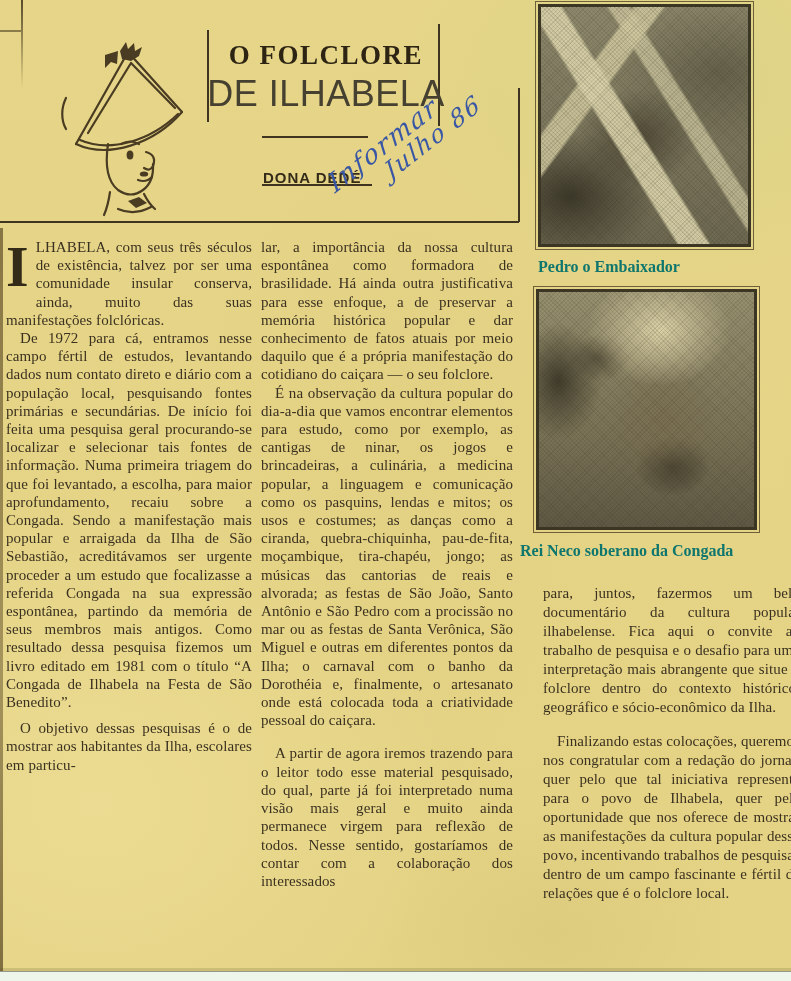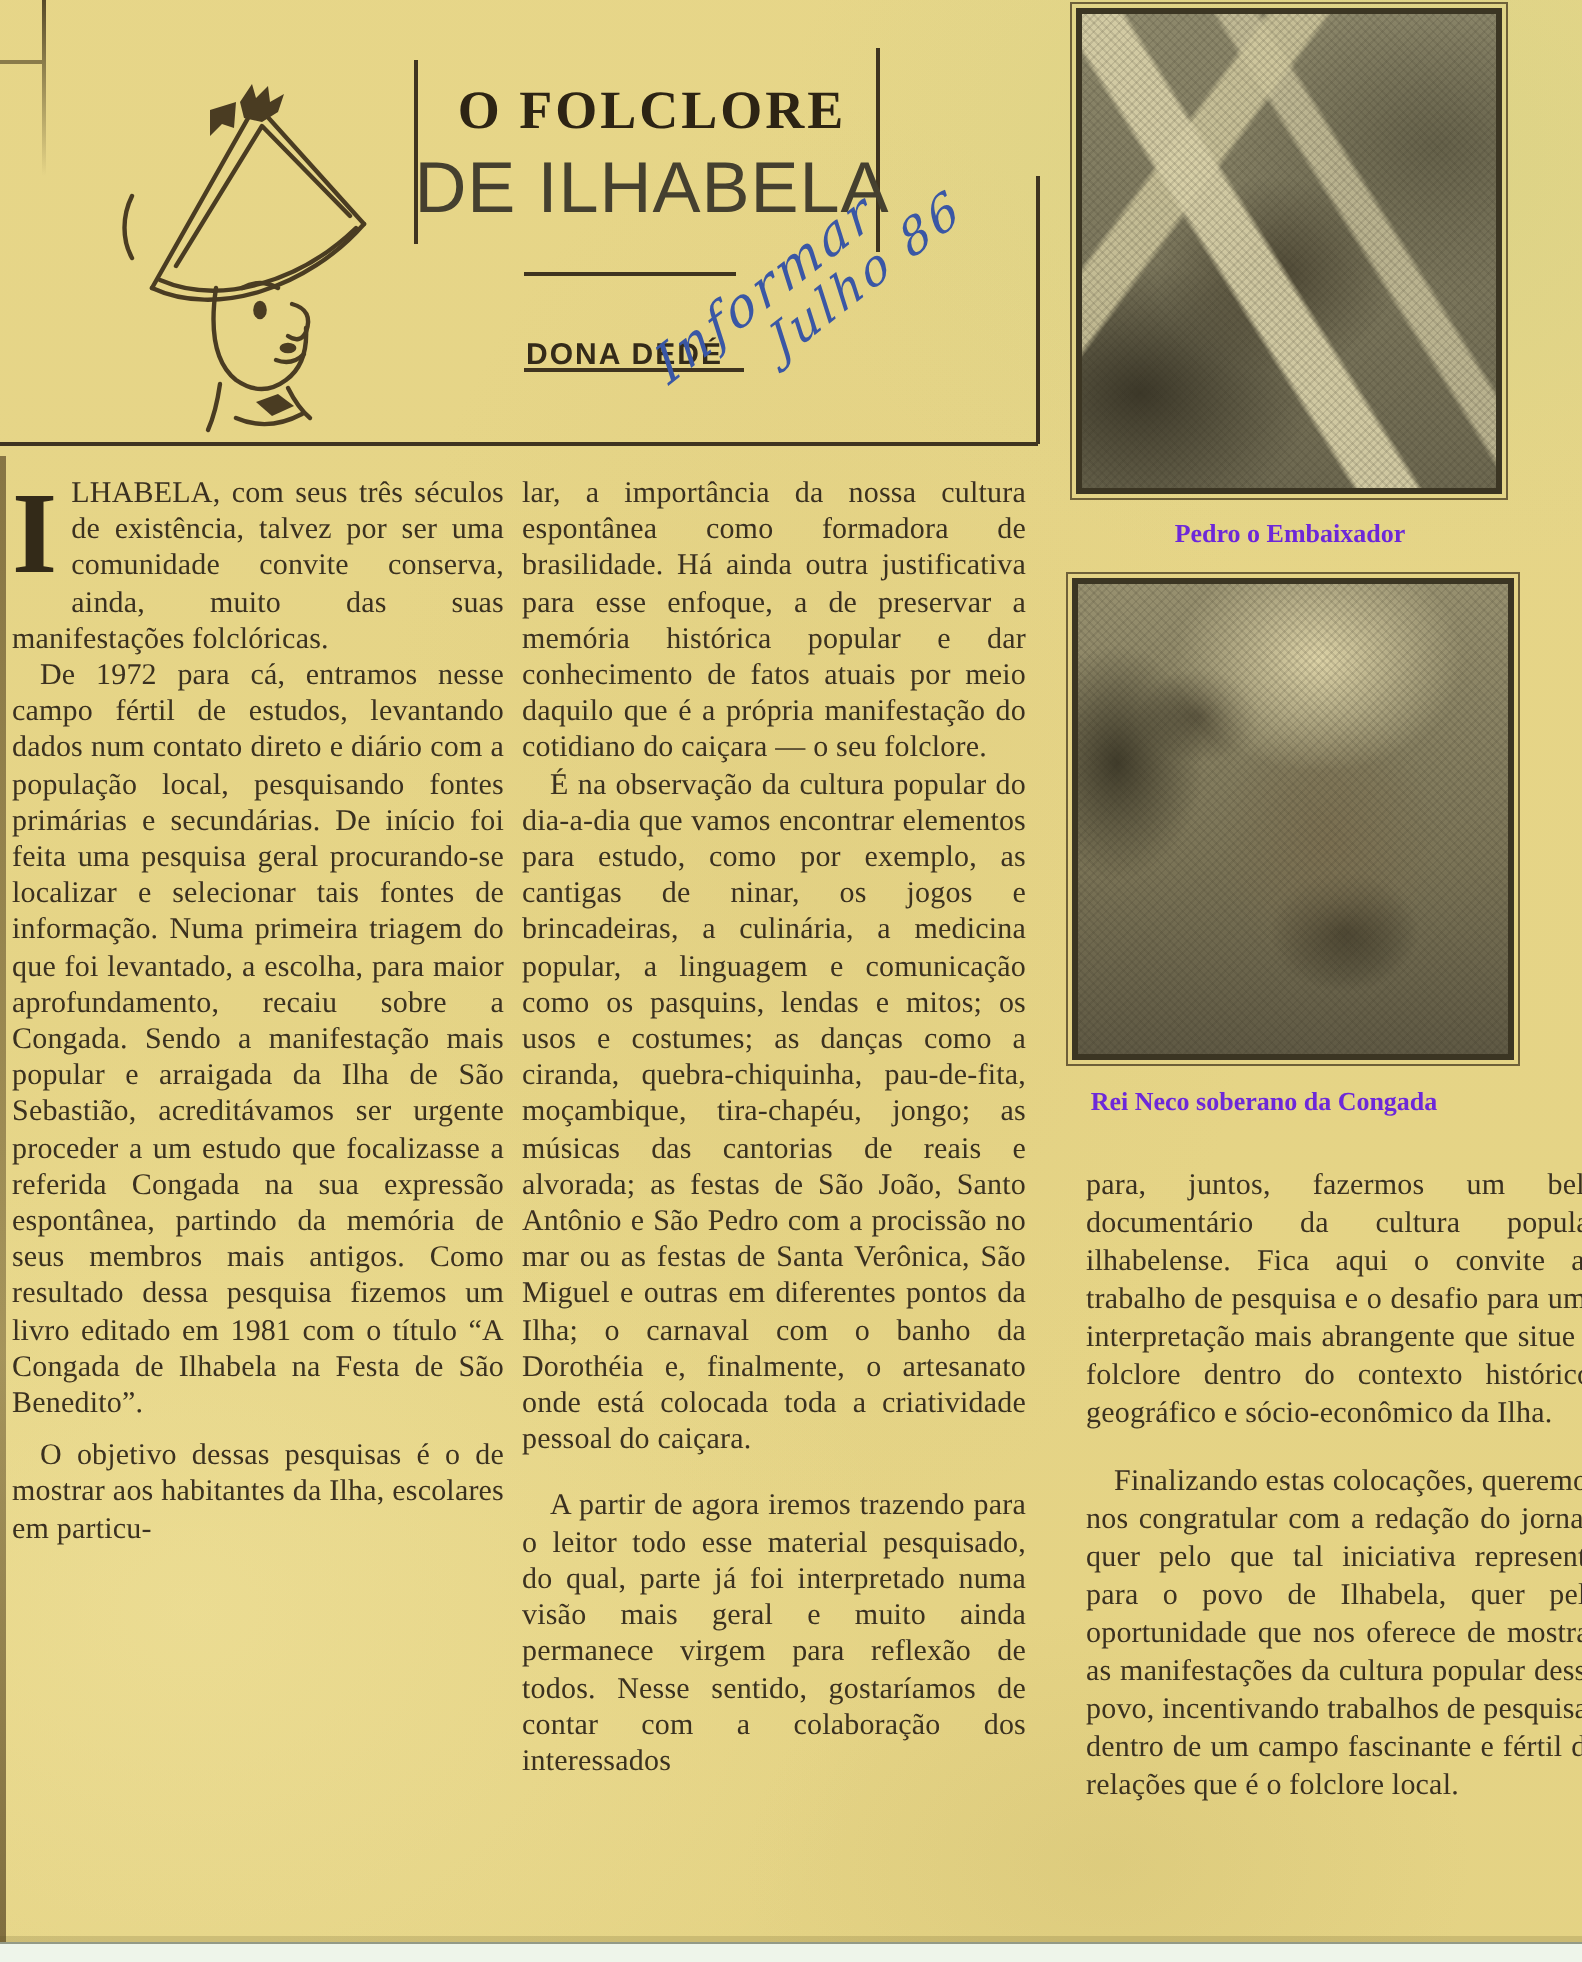--- a/index.html
+++ b/index.html
@@ -84,22 +84,22 @@
       repeating-linear-gradient(45deg, rgba(52,48,34,.12) 0 1px, transparent 1px 3px),
       repeating-linear-gradient(-45deg, rgba(52,48,34,.12) 0 1px, transparent 1px 3px),
       radial-gradient(ellipse 100px 78px at 56% 16%, rgba(224,214,170,.95), rgba(224,214,170,0) 72%),
       radial-gradient(ellipse 72px 92px at 58% 55%, rgba(122,110,80,.9), transparent 75%),
       radial-gradient(ellipse 52px 42px at 62% 74%, rgba(50,46,32,.85), transparent 72%),
       radial-gradient(ellipse 62px 84px at 9% 38%, rgba(58,54,38,.92), transparent 70%),
       radial-gradient(ellipse 44px 34px at 28% 28%, rgba(70,64,46,.7), transparent 70%),
       linear-gradient(180deg, #97906f 0%, #7a7356 60%, #5f5944 100%);
   }
   .caption{
-    position:absolute;text-align:center;font-weight:bold;
-    font-size:13px;line-height:19px;color:#6d28d9;
+    position:absolute;font-weight:bold;
+    font-size:16px;line-height:19px;color:#0f766e;
   }
   .cap1{left:538px;top:257px;width:214px;}
   .cap2{left:520px;top:541px;width:224px;}
   
   .col{position:absolute;text-align:justify;font-size:15px;line-height:18.2px;
        color:#3b3120;letter-spacing:.1px;}
   .col p{margin:0;text-indent:14px;}
   .col p.p-first{text-indent:0;}
   .col1{left:6px;top:238px;width:246px;}
   .col2{left:261px;top:238px;width:252px;}
@@ -170,21 +170,21 @@
     <div class="photo-art art1"></div>
   </div>
   <div class="caption cap1">Pedro o Embaixador</div>
 
   <div class="photo photo2">
     <div class="photo-art art2"></div>
   </div>
   <div class="caption cap2">Rei Neco soberano da Congada</div>
 
   <section class="col col1">
-    <p class="p-first"><span class="dropcap">I</span><span>LHABELA, com seus três séculos de existência, talvez por ser uma comunidade convite conserva, ainda, muito das suas manifestações folclóricas.</span></p>
+    <p class="p-first"><span class="dropcap">I</span><span>LHABELA, com seus três séculos de existência, talvez por ser uma comunidade insular conserva, ainda, muito das suas manifestações folclóricas.</span></p>
     <p>De 1972 para cá, entramos nesse campo fértil de estudos, levantando dados num contato direto e diário com a população local, pesquisando fontes primárias e secundárias. De início foi feita uma pesquisa geral procurando-se localizar e selecionar tais fontes de informação. Numa primeira triagem do que foi levantado, a escolha, para maior aprofundamento, recaiu sobre a Congada. Sendo a manifestação mais popular e arraigada da Ilha de São Sebastião, acreditávamos ser urgente proceder a um estudo que focalizasse a referida Congada na sua expressão espontânea, partindo da memória de seus membros mais antigos. Como resultado dessa pesquisa fizemos um livro editado em 1981 com o título “A Congada de Ilhabela na Festa de São Benedito”.</p>
     <p class="gap-sm">O objetivo dessas pesquisas é o de mostrar aos habitantes da Ilha, escolares em particu-</p>
   </section>
 
   <section class="col col2">
     <p class="p-first">lar, a importância da nossa cultura espontânea como formadora de brasilidade. Há ainda outra justificativa para esse enfoque, a de preservar a memória histórica popular e dar conhecimento de fatos atuais por meio daquilo que é a própria manifestação do cotidiano do caiçara — o seu folclore.</p>
     <p>É na observação da cultura popular do dia-a-dia que vamos encontrar elementos para estudo, como por exemplo, as cantigas de ninar, os jogos e brincadeiras, a culinária, a medicina popular, a linguagem e comunicação como os pasquins, lendas e mitos; os usos e costumes; as danças como a ciranda, quebra-chiquinha, pau-de-fita, moçambique, tira-chapéu, jongo; as músicas das cantorias de reais e alvorada; as festas de São João, Santo Antônio e São Pedro com a procissão no mar ou as festas de Santa Verônica, São Miguel e outras em diferentes pontos da Ilha; o carnaval com o banho da Dorothéia e, finalmente, o artesanato onde está colocada toda a criatividade pessoal do caiçara.</p>
     <p class="gap-md">A partir de agora iremos trazendo para o leitor todo esse material pesquisado, do qual, parte já foi interpretado numa visão mais geral e muito ainda permanece virgem para reflexão de todos. Nesse sentido, gostaríamos de contar com a colaboração dos interessados</p>
   </section>
 

